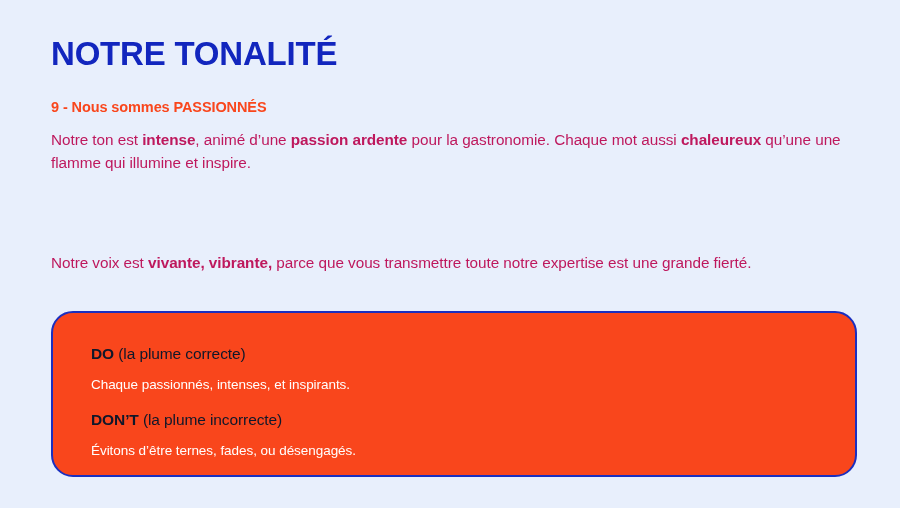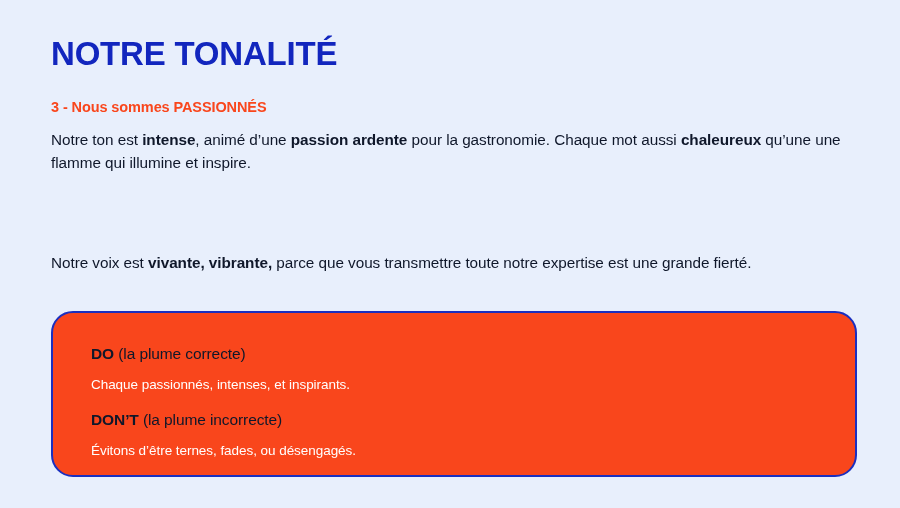--- a/index.html
+++ b/index.html
@@ -38,21 +38,21 @@
     font-size: 14.5px;
     font-weight: bold;
     color: #f9461c;
     letter-spacing: -0.1px;
     white-space: nowrap;
   }
   .body-block {
     position: absolute;
     left: 51px;
     width: 800px;
-    color: #0f172a;
+    color: #be185d;
     font-size: 15.3px;
     line-height: 23px;
     letter-spacing: -0.05px;
   }
   .body-block b {
     font-weight: bold;
   }
   #para-1 { top: 128px; }
   #para-2 { top: 189px; }
   #para-3 { top: 251px; }
@@ -91,21 +91,21 @@
   }
   .dont-head { margin-top: 16px; }
 </style>
 </head>
 <body>
 
 <div class="slide">
 
   <div class="page-title">NOTRE TONALITÉ</div>
 
-  <div class="section-label">3 - Nous sommes PASSIONNÉS</div>
+  <div class="section-label">9 - Nous sommes PASSIONNÉS</div>
 
   <div class="body-block" id="para-1">
     <span>Notre ton est </span><b>intense</b><span>, animé d’une </span><b>passion ardente</b><span> pour la gastronomie. Chaque mot aussi </span><b>chaleureux</b><span> qu’une une flamme qui illumine et inspire.</span>
   </div>
 
 
   <div class="body-block" id="para-3">
     <span>Notre voix est </span><b>vivante, vibrante,</b><span> parce que vous transmettre toute notre expertise est une grande fierté.</span>
   </div>
 

